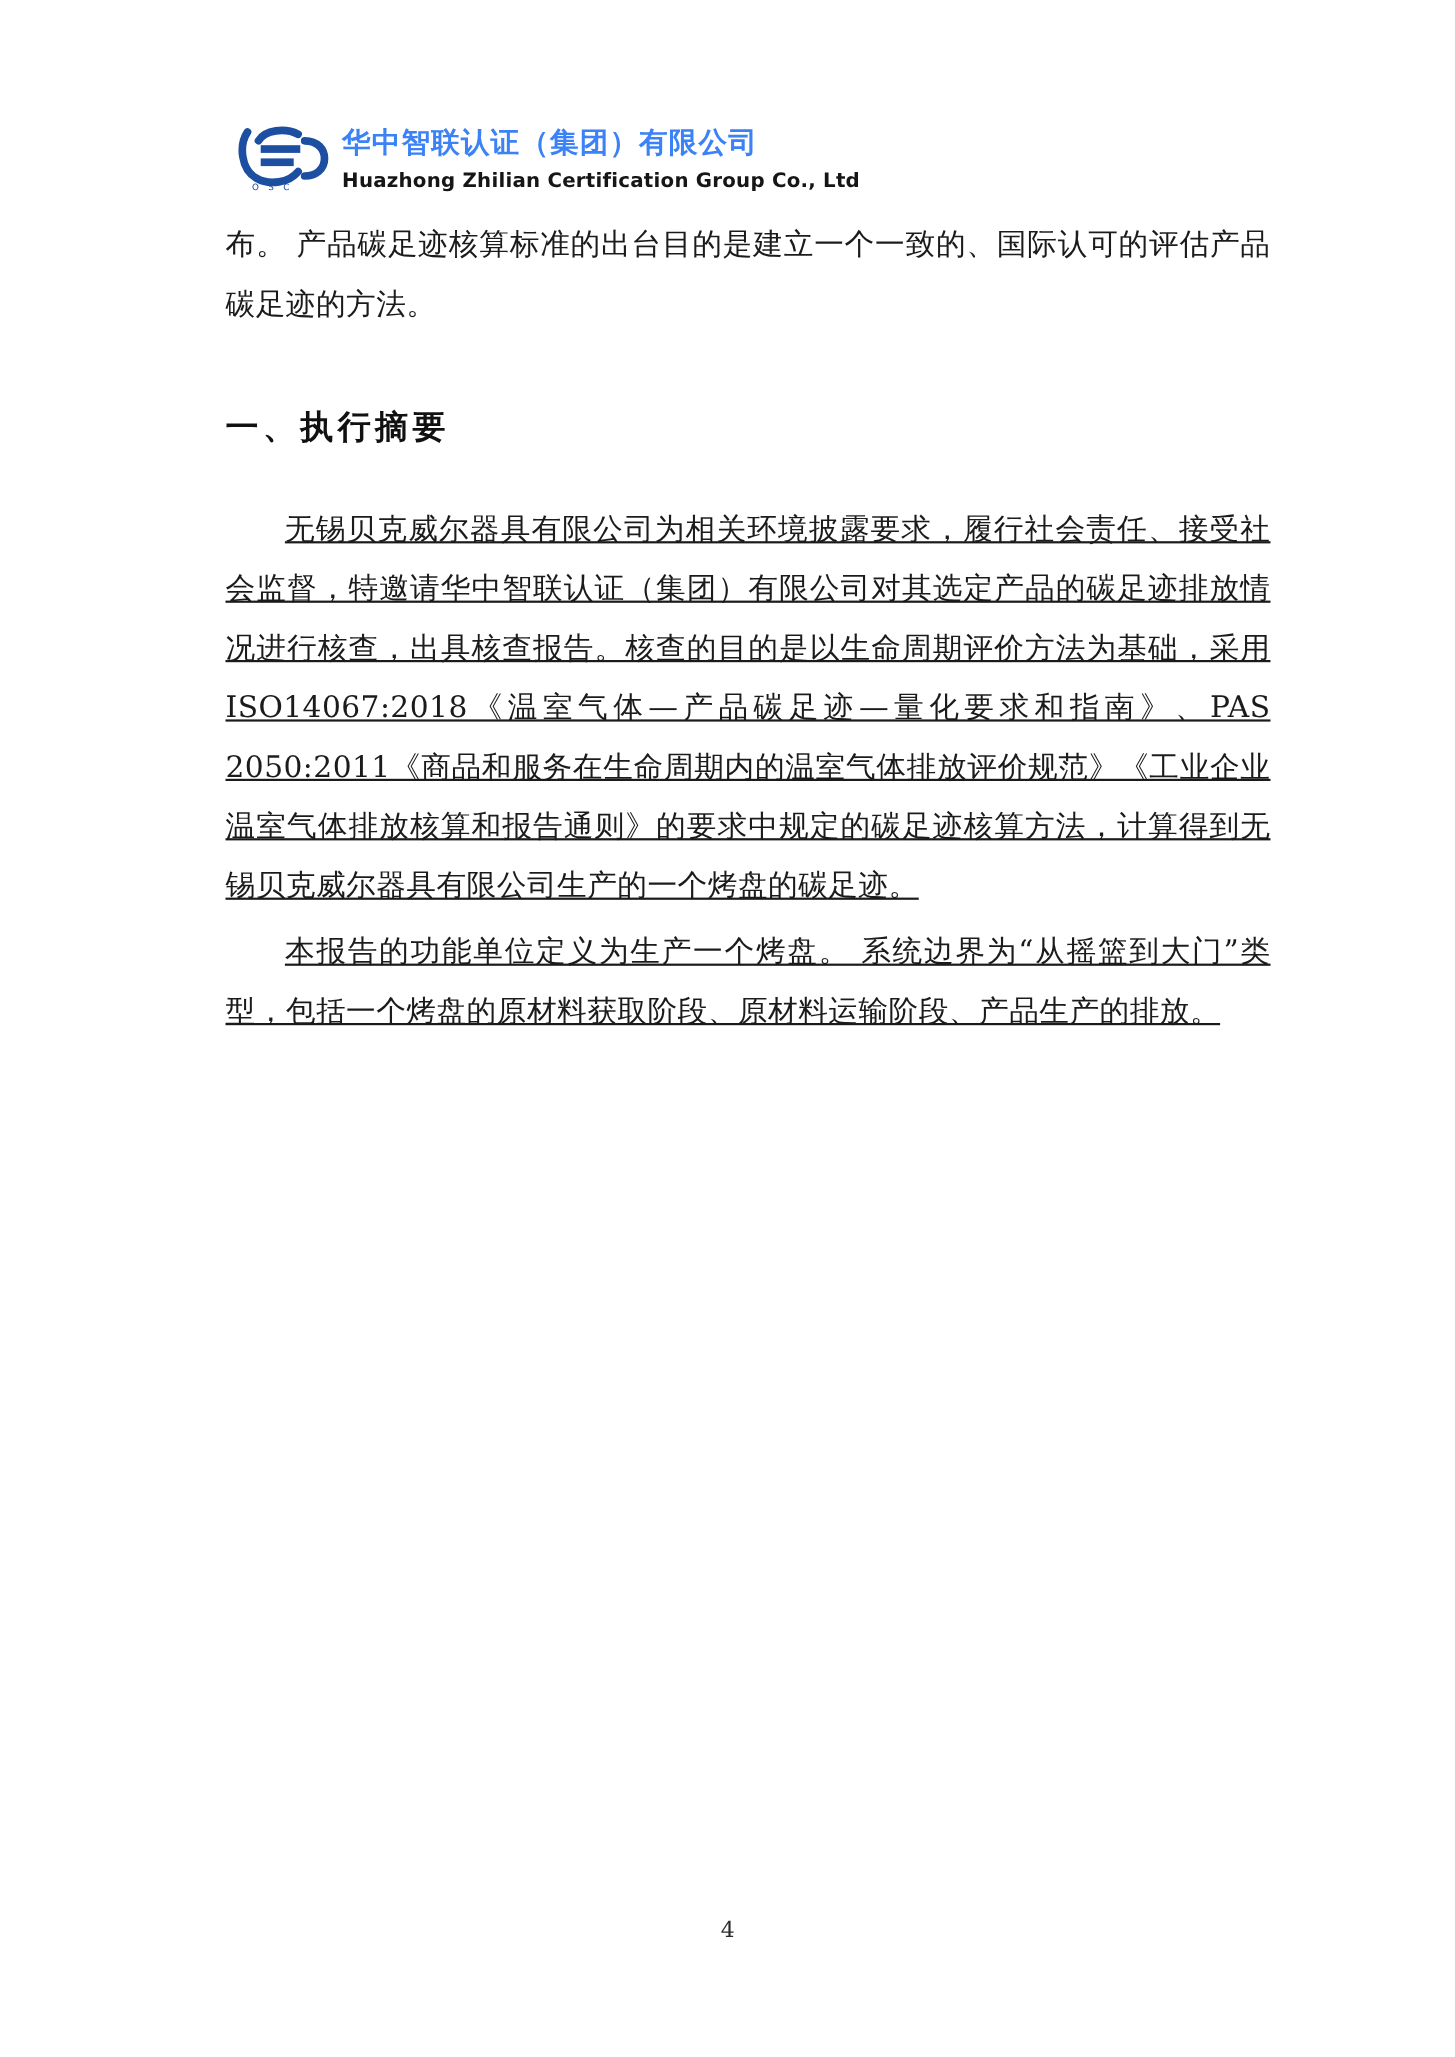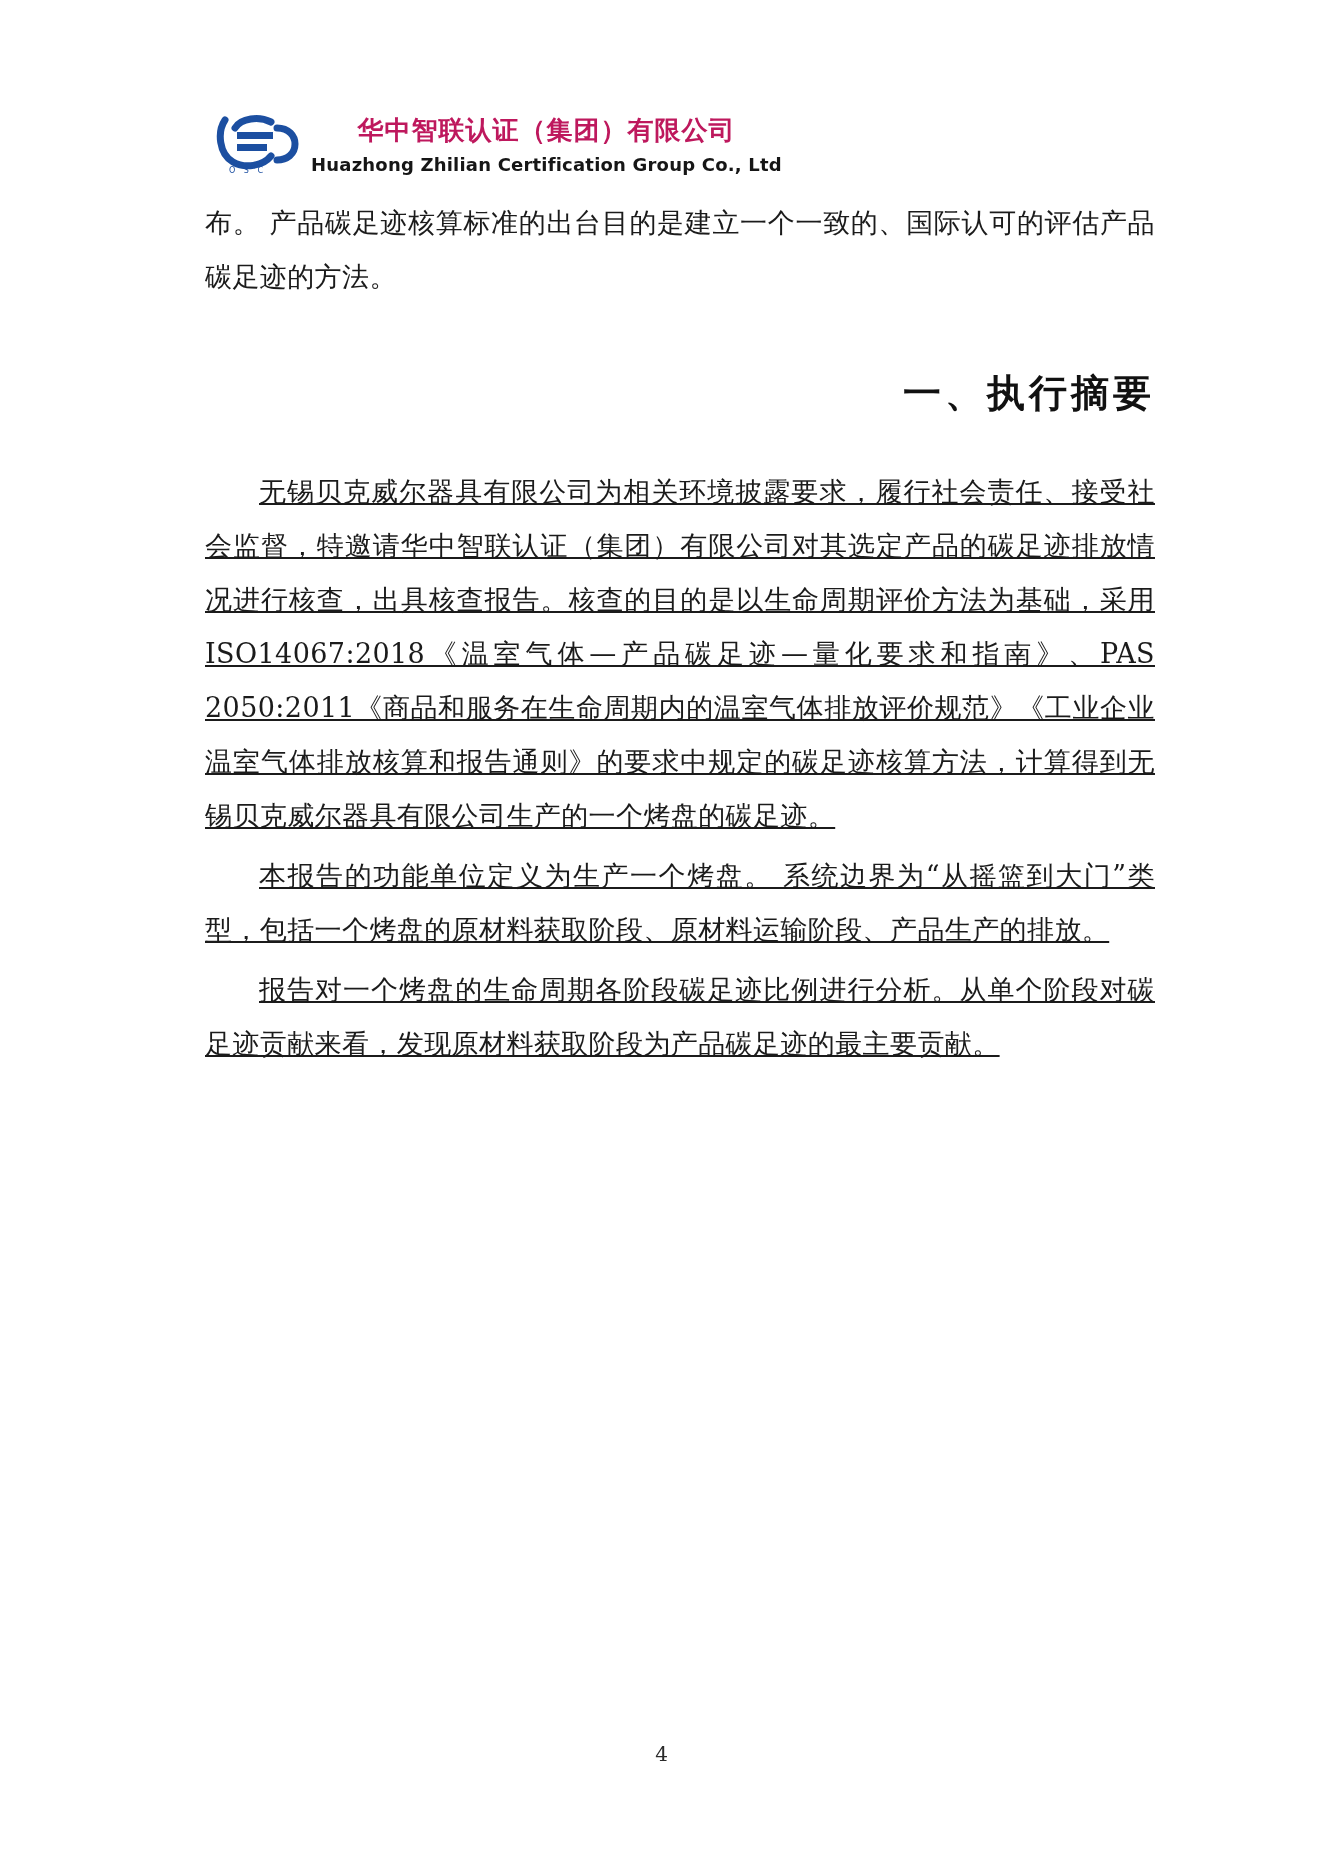--- a/index.html
+++ b/index.html
@@ -39,24 +39,23 @@
 
   .header-text {
     margin-left: 10px;
     padding-top: 2px;
   }
   .header-cn {
     font-family: "DejaVu Sans", "Liberation Sans", sans-serif;
     font-weight: bold;
     font-size: 26px;
     letter-spacing: 1px;
-    color: #be185d;
+    color: #3b82f6;
     line-height: 1.25;
     white-space: nowrap;
-    text-align: center;
   }
   .header-en {
     font-family: "DejaVu Sans", "Liberation Sans", sans-serif;
     font-weight: bold;
     font-size: 18px;
     color: #161616;
     margin-top: 7px;
     letter-spacing: 0.2px;
     white-space: nowrap;
   }
@@ -75,22 +74,22 @@
     text-align: justify;
     text-justify: inter-ideograph;
     letter-spacing: 0.4px;
     color: #1b1b1b;
   }
   p.para.indent { text-indent: 2em; text-decoration: underline; }
   p.cont { text-indent: 0; }
 
   .section-title {
     margin: 64px 0 46px 0;
-    text-align: right;
-    font-size: 38px;
+    text-align: left;
+    font-size: 30px;
     font-weight: bold;
     letter-spacing: 4px;
     color: #111;
   }
 
   .gap-sm { height: 6px; }
 
   
   .page-number {
     position: absolute;
@@ -129,20 +128,19 @@
   <div class="content">
 
     <p class="para cont">布。 产品碳足迹核算标准的出台目的是建立一个一致的、国际认可的评估产品碳足迹的方法。</p>
 
     <div class="section-title">一、执行摘要</div>
 
     <p class="para indent">无锡贝克威尔器具有限公司为相关环境披露要求，履行社会责任、接受社会监督，特邀请华中智联认证（集团）有限公司对其选定产品的碳足迹排放情况进行核查，出具核查报告。核查的目的是以生命周期评价方法为基础，采用ISO14067:2018《温室气体—产品碳足迹—量化要求和指南》、PAS 2050:2011《商品和服务在生命周期内的温室气体排放评价规范》《工业企业温室气体排放核算和报告通则》的要求中规定的碳足迹核算方法，计算得到无锡贝克威尔器具有限公司生产的一个烤盘的碳足迹。</p>
     <div class="gap-sm"></div>
     <p class="para indent">本报告的功能单位定义为生产一个烤盘。 系统边界为“从摇篮到大门”类型，包括一个烤盘的原材料获取阶段、原材料运输阶段、产品生产的排放。</p>
     <div class="gap-sm"></div>
-    <p class="para indent">报告对一个烤盘的生命周期各阶段碳足迹比例进行分析。从单个阶段对碳足迹贡献来看，发现原材料获取阶段为产品碳足迹的最主要贡献。</p>
     <div class="gap-sm"></div>
 
   </div>
 
   <div class="page-number">4</div>
 
 </div>
 
 </body></html>

